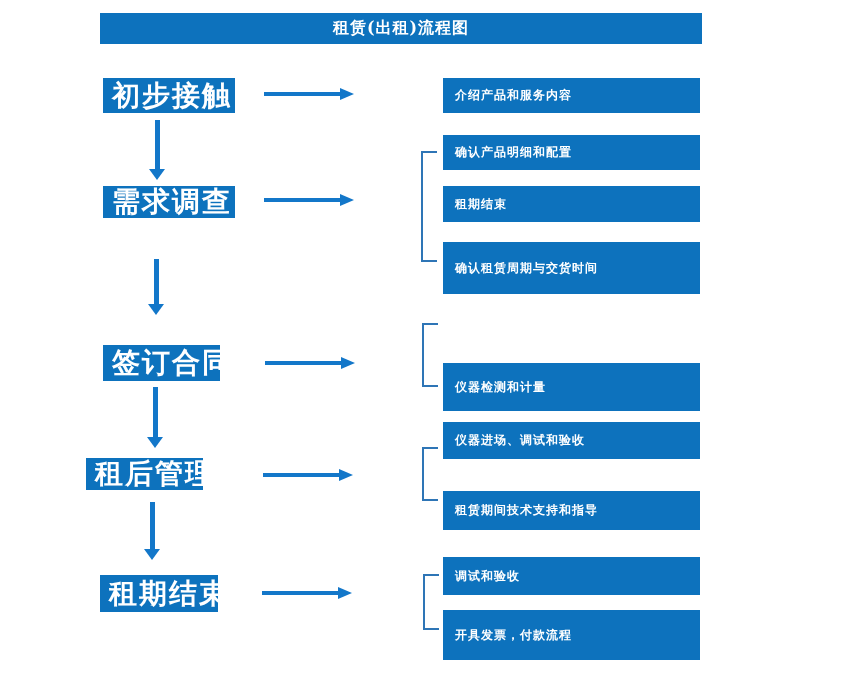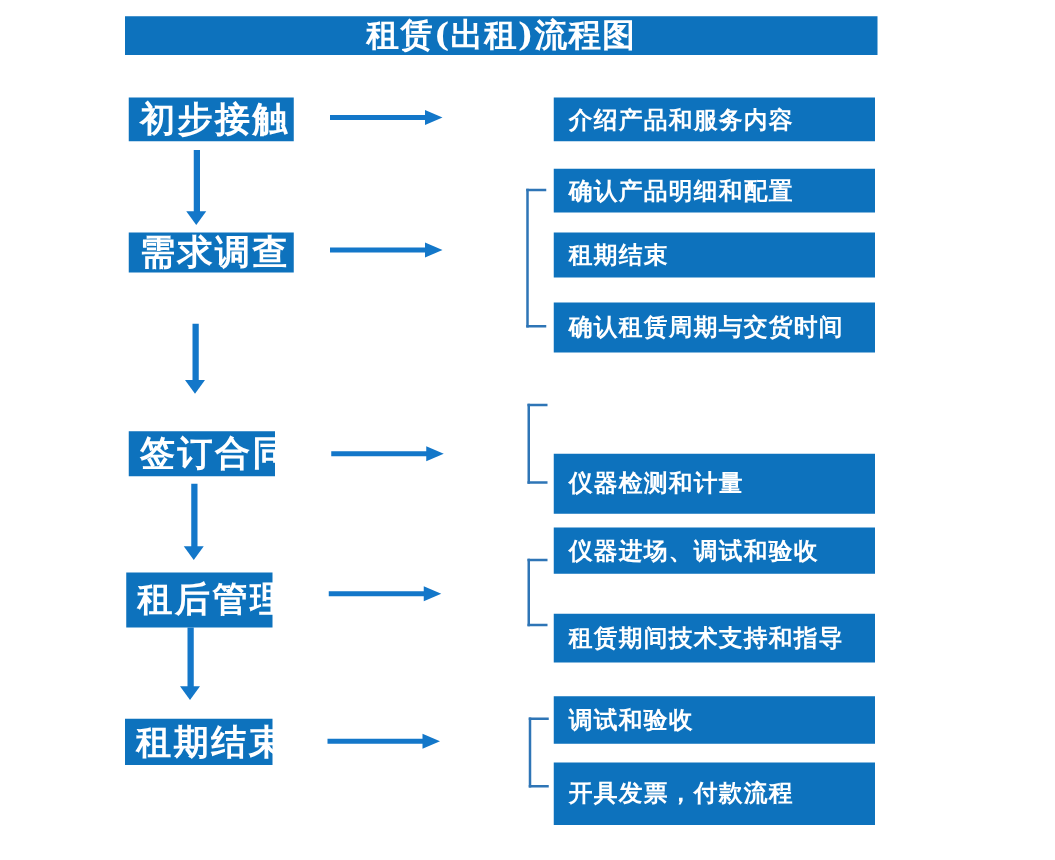--- a/index.html
+++ b/index.html
@@ -18,40 +18,40 @@
     position:relative;
     width:844px;height:688px;
     background:var(--background);
     overflow:hidden;
   }
   .titlebar{
     position:absolute;
     left:100px;top:13px;width:602px;height:31px;
     background:var(--box-blue);
     color:var(--text);
-    font-size:26px;font-weight:bold;
+    font-size:16px;font-weight:bold;
     display:flex;align-items:center;justify-content:center;
     letter-spacing:1px;
   }
   .box{
     position:absolute;
     background:var(--box-blue);
     color:var(--text);
     font-weight:bold;
     display:flex;align-items:center;
     white-space:nowrap;
   }
   .step{
     font-size:28px;
     letter-spacing:2px;
     padding-left:9px;
   }
   .out{
     left:443px;width:245px;
-    font-size:19px;
+    font-size:12px;
     letter-spacing:1px;
     padding-left:12px;
     font-family:Liberation Mono, monospace;
   }
   
   .harrow{position:absolute;width:90px;height:12px;}
   .harrow .shaft{
     position:absolute;left:0;top:4px;width:78px;height:4px;
     background:var(--arrow-blue);
   }
@@ -84,21 +84,21 @@
 </head>
 <body>
 
 <div class="canvas">
 
   <div class="titlebar">租赁(出租)流程图</div>
 
   <div class="box step" style="left:103px;top:78px;width:123px;height:35px">初步接触</div>
   <div class="box step" style="left:103px;top:186px;width:123px;height:32px">需求调查</div>
   <div class="box step" style="left:103px;top:345px;width:108px;height:36px">签订合同</div>
-  <div class="box step" style="left:101px;top:458px;width:108px;height:44px">租后管理</div>
+  <div class="box step" style="left:86px;top:458px;width:108px;height:32px">租后管理</div>
   <div class="box step" style="left:100px;top:575px;width:109px;height:37px">租期结束</div>
 
   <div class="varrow" style="left:149px;top:120px;height:60px">
     <div class="vshaft"></div>
       <div class="vhead"></div>
   </div>
   <div class="varrow" style="left:148px;top:259px;height:56px">
     <div class="vshaft"></div>
       <div class="vhead"></div>
   </div>
@@ -134,21 +134,21 @@
 
   <div class="bracket" style="left:421px;top:151px;height:107px"></div>
   <div class="bracket" style="left:422px;top:323px;height:60px"></div>
   <div class="bracket" style="left:422px;top:447px;height:50px"></div>
   <div class="bracket" style="left:423px;top:574px;height:52px"></div>
 
   <div class="box out" style="top:78px;height:35px">介绍产品和服务内容</div>
 
   <div class="box out" style="top:135px;height:35px">确认产品明细和配置</div>
   <div class="box out" style="top:186px;height:36px">租期结束</div>
-  <div class="box out" style="top:242px;height:40px">确认租赁周期与交货时间</div>
+  <div class="box out" style="top:242px;height:52px">确认租赁周期与交货时间</div>
 
   <div class="box out" style="top:363px;height:48px">仪器检测和计量</div>
 
   <div class="box out" style="top:422px;height:37px">仪器进场、调试和验收</div>
   <div class="box out" style="top:491px;height:39px">租赁期间技术支持和指导</div>
 
   <div class="box out" style="top:557px;height:38px">调试和验收</div>
   <div class="box out" style="top:610px;height:50px">开具发票，付款流程</div>
 
 </div>

